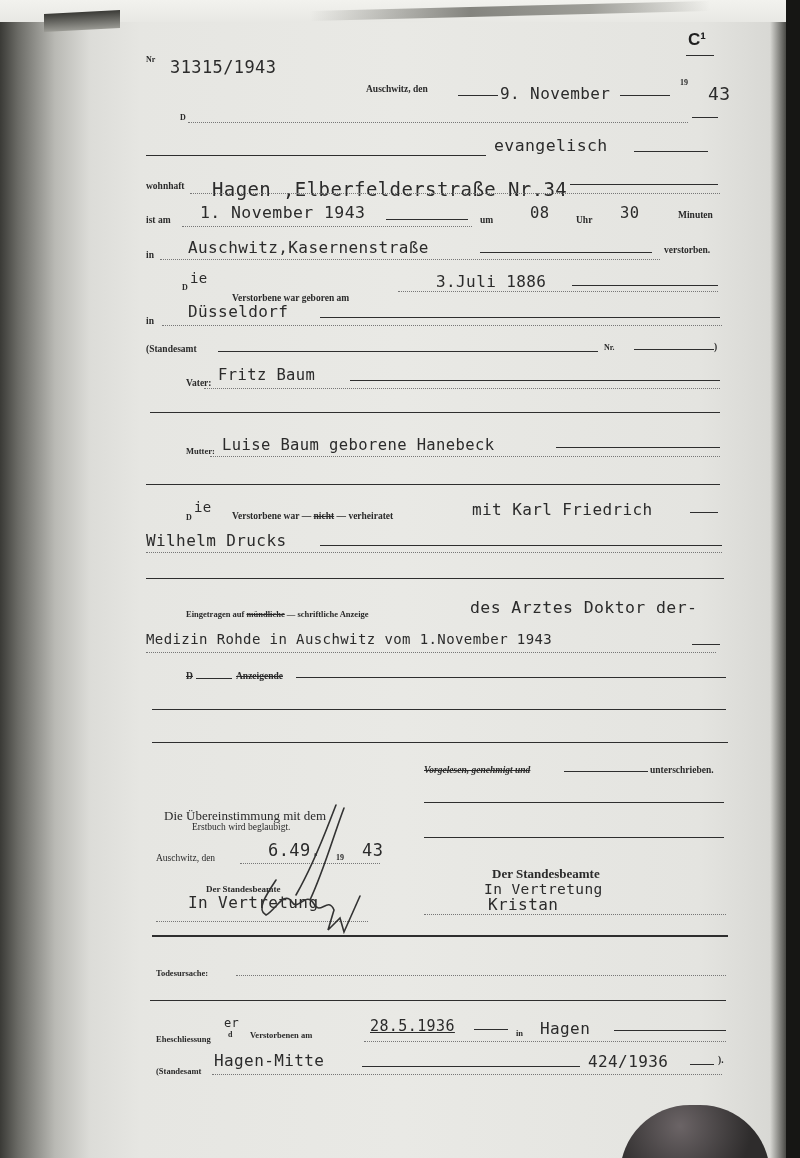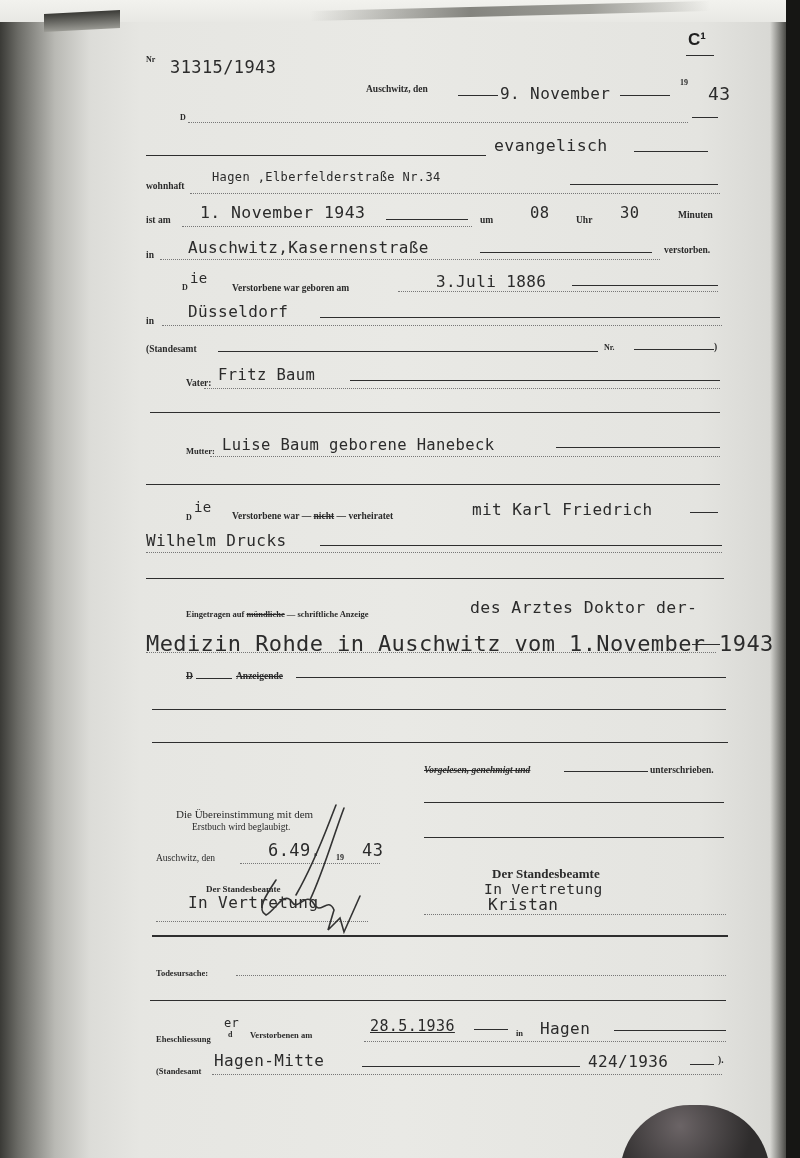--- a/index.html
+++ b/index.html
@@ -59,21 +59,21 @@
 
   <div class="lbl" style="left:180px;top:113px;font-size:8px;">D</div>
   <div class="dot" style="left:188px;top:122px;width:500px;"></div>
   <div class="ln" style="left:692px;top:117px;width:26px;"></div>
 
   <div class="ln" style="left:146px;top:155px;width:340px;"></div>
   <div class="tw" style="left:494px;top:136px;font-size:16.5px;">evangelisch</div>
   <div class="ln" style="left:634px;top:151px;width:74px;"></div>
 
   <div class="lbl" style="left:146px;top:181px;">wohnhaft</div>
-  <div class="tw" style="left:212px;top:170px;font-size:12px;">Hagen ,Elberfelderstraße Nr.34</div>
+  <div class="tw" style="left:212px;top:178px;font-size:19px;">Hagen ,Elberfelderstraße Nr.34</div>
   <div class="dot" style="left:190px;top:193px;width:530px;"></div>
   <div class="ln" style="left:570px;top:184px;width:148px;"></div>
 
   <div class="lbl" style="left:146px;top:215px;">ist am</div>
   <div class="tw" style="left:200px;top:203px;font-size:16.5px;">1. November 1943</div>
   <div class="dot" style="left:182px;top:226px;width:290px;"></div>
   <div class="ln" style="left:386px;top:219px;width:82px;"></div>
   <div class="lbl" style="left:480px;top:215px;">um</div>
   <div class="tw" style="left:530px;top:204px;">08</div>
   <div class="lbl" style="left:576px;top:215px;">Uhr</div>
@@ -81,21 +81,21 @@
   <div class="lbl" style="left:678px;top:210px;">Minuten</div>
 
   <div class="lbl" style="left:146px;top:250px;">in</div>
   <div class="tw" style="left:188px;top:238px;font-size:16px;">Auschwitz,Kasernenstraße</div>
   <div class="dot" style="left:160px;top:259px;width:500px;"></div>
   <div class="ln" style="left:480px;top:252px;width:172px;"></div>
   <div class="lbl" style="left:664px;top:245px;">verstorben.</div>
 
   <div class="lbl" style="left:182px;top:283px;font-size:8px;">D</div>
   <div class="tw" style="left:190px;top:270px;font-size:14px;">ie</div>
-  <div class="lbl" style="left:232px;top:283px;">Verstorbene war geboren am</div>
+  <div class="lbl" style="left:232px;top:293px;">Verstorbene war geboren am</div>
   <div class="tw" style="left:436px;top:272px;font-size:16px;">3.Juli 1886</div>
   <div class="dot" style="left:398px;top:291px;width:320px;"></div>
   <div class="ln" style="left:572px;top:285px;width:146px;"></div>
 
   <div class="lbl" style="left:146px;top:316px;">in</div>
   <div class="tw" style="left:188px;top:302px;font-size:16px;">Düsseldorf</div>
   <div class="dot" style="left:162px;top:325px;width:560px;"></div>
   <div class="ln" style="left:320px;top:317px;width:400px;"></div>
 
   <div class="lbl" style="left:146px;top:344px;">(Standesamt</div>
@@ -121,38 +121,38 @@
   <div class="lbl" style="left:232px;top:511px;"><span>Verstorbene war</span> — <span class="strike">nicht</span> — <span>verheiratet</span></div>
   <div class="tw" style="left:472px;top:500px;font-size:16px;">mit Karl Friedrich</div>
   <div class="ln" style="left:690px;top:512px;width:28px;"></div>
   <div class="tw" style="left:146px;top:531px;font-size:16px;">Wilhelm Drucks</div>
   <div class="dot" style="left:146px;top:552px;width:576px;"></div>
   <div class="ln" style="left:320px;top:545px;width:402px;"></div>
   <div class="ln" style="left:146px;top:578px;width:578px;"></div>
 
   <div class="lbl" style="left:186px;top:609px;font-size:8.5px;"><span>Eingetragen auf</span> <span class="strike">mündliche</span> — <span>schriftliche Anzeige</span></div>
   <div class="tw" style="left:470px;top:598px;font-size:16.5px;">des Arztes Doktor der-</div>
-  <div class="tw" style="left:146px;top:631px;font-size:22px;">Medizin Rohde in Auschwitz vom 1.November 1943</div>
+  <div class="tw" style="left:146px;top:631px;font-size:14px;">Medizin Rohde in Auschwitz vom 1.November 1943</div>
   <div class="dot" style="left:146px;top:652px;width:570px;"></div>
   <div class="ln" style="left:692px;top:644px;width:28px;"></div>
 
   <div class="lbl strike" style="left:186px;top:671px;">D</div>
   <div class="ln" style="left:196px;top:678px;width:36px;"></div>
   <div class="lbl strike" style="left:236px;top:671px;text-align:center;">Anzeigende</div>
   <div class="ln" style="left:296px;top:677px;width:430px;"></div>
   <div class="ln" style="left:152px;top:709px;width:574px;"></div>
   <div class="ln" style="left:152px;top:742px;width:576px;"></div>
 
   <div class="lbl strike" style="left:424px;top:765px;font-style:italic;">Vorgelesen, genehmigt und</div>
   <div class="ln" style="left:564px;top:771px;width:84px;"></div>
   <div class="lbl" style="left:650px;top:765px;">unterschrieben.</div>
   <div class="ln" style="left:424px;top:802px;width:300px;"></div>
   <div class="ln" style="left:424px;top:837px;width:300px;"></div>
 
-  <div class="lbl" style="left:176px;top:808px;font-weight:normal;font-size:11px;">Die Übereinstimmung mit dem</div>
+  <div class="lbl" style="left:164px;top:808px;font-weight:normal;font-size:13px;">Die Übereinstimmung mit dem</div>
   <div class="lbl" style="left:192px;top:822px;font-weight:normal;font-size:9.5px;">Erstbuch wird beglaubigt.</div>
   <div class="lbl" style="left:156px;top:853px;font-weight:normal;">Auschwitz, den</div>
   <div class="tw" style="left:268px;top:840px;font-size:17px;">6.49.</div>
   <div class="lbl" style="left:336px;top:853px;font-size:8px;">19</div>
   <div class="tw" style="left:362px;top:840px;font-size:17px;">43</div>
   <div class="dot" style="left:240px;top:863px;width:140px;"></div>
   <div class="lbl" style="left:206px;top:884px;font-size:9px;">Der Standesbeamte</div>
   <div class="tw" style="left:188px;top:893px;font-size:16px;">In Vertretung</div>
   <div class="dot" style="left:156px;top:921px;width:212px;"></div>
 

